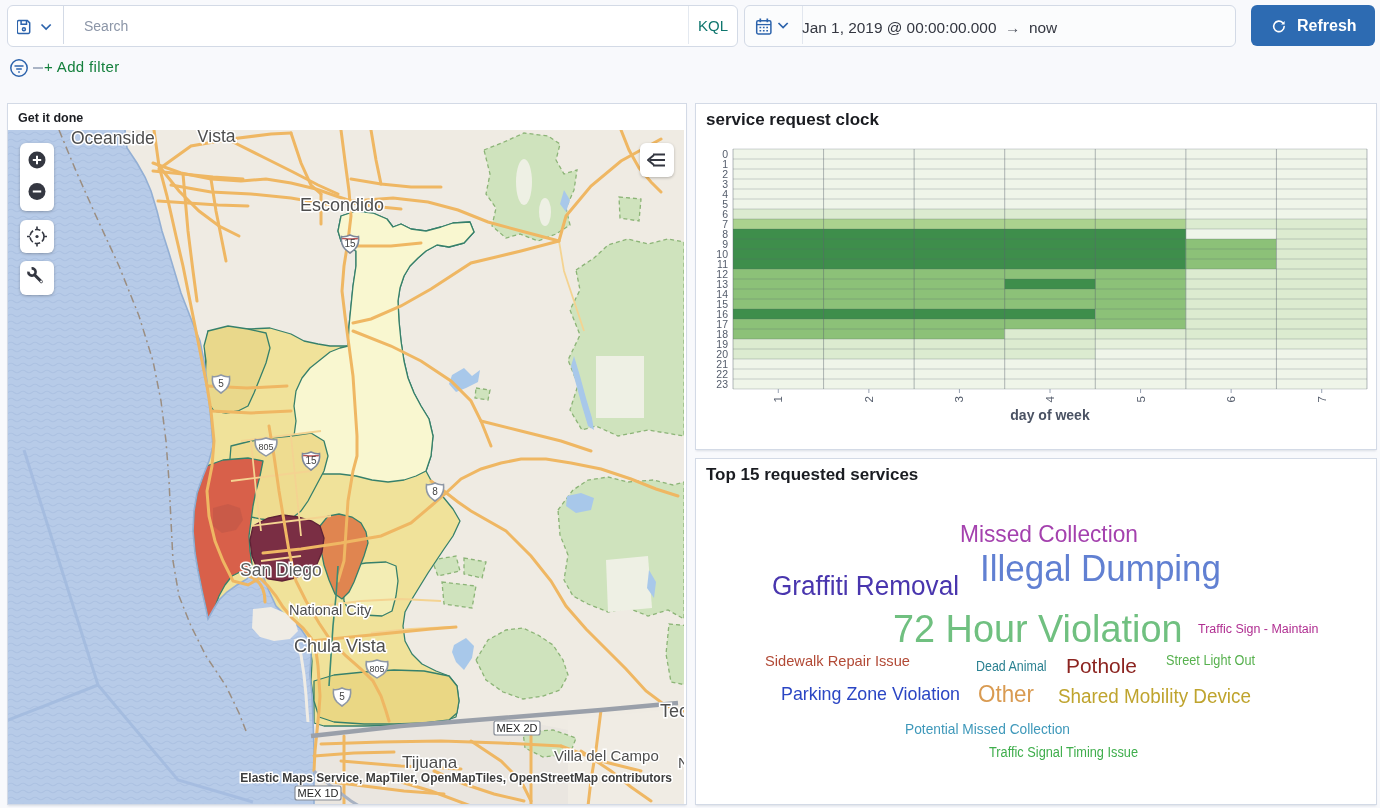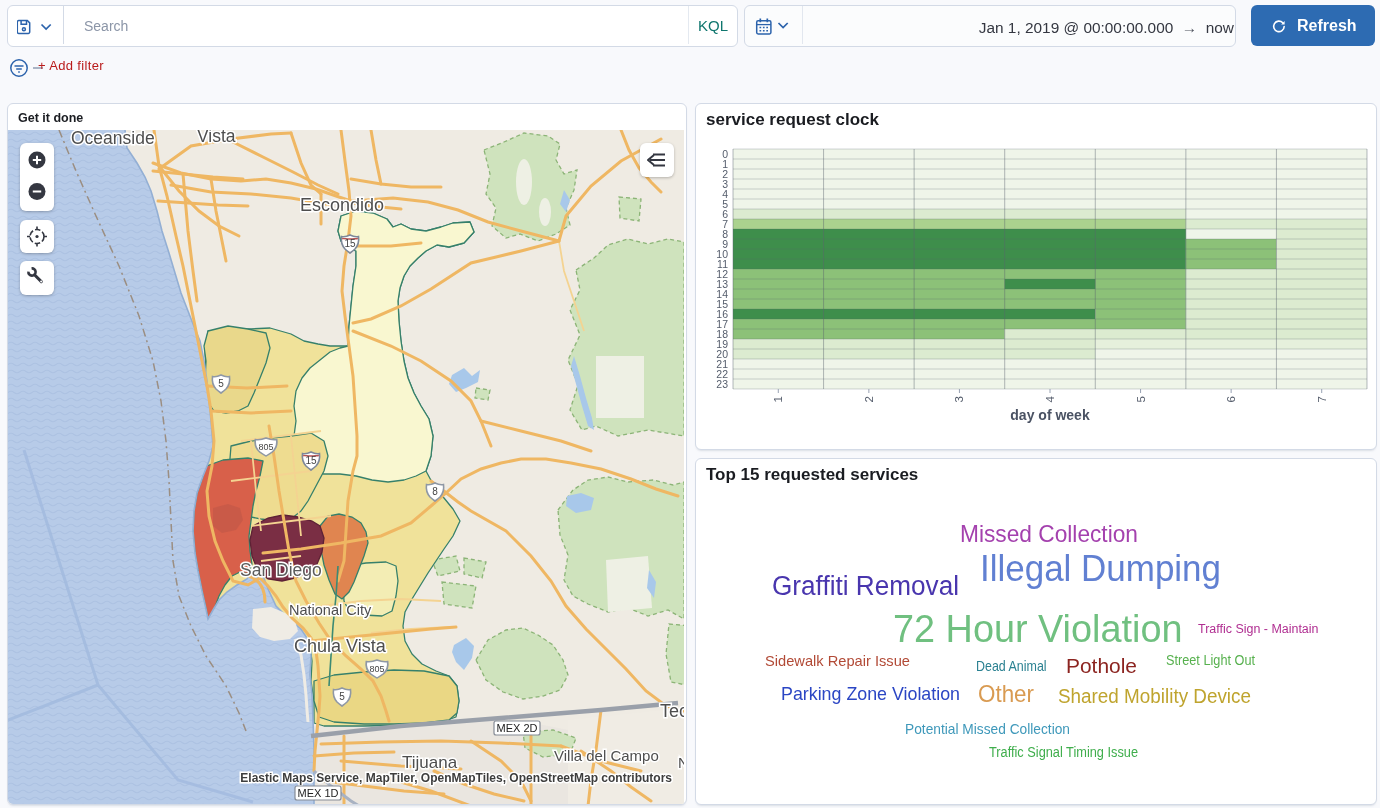--- a/index.html
+++ b/index.html
@@ -1,15 +1,15 @@
 <!DOCTYPE html>
 <html><head><meta charset="utf-8"><style>
 html,body{margin:0;padding:0;width:1380px;height:808px;background:#f8f9fc;font-family:"Liberation Sans",sans-serif;overflow:hidden;position:relative}
 .abs{position:absolute}
-.panel{position:absolute;background:#fff;border:1px solid #d3dae6;border-radius:6px;box-shadow:0 2px 2px -1px rgba(152,162,179,.3)}
+.panel{position:absolute;background:#fff;border:1px solid #d3dae6;border-radius:0;box-shadow:0 2px 2px -1px rgba(152,162,179,.3)}
 .ptitle{position:absolute;left:10px;top:6px;font-size:17px;font-weight:bold;color:#1a1c21}
 .box{position:absolute;background:#fff;border:1px solid #d3dae6}
 .tag{position:absolute;line-height:1;white-space:nowrap}
 .mapbtn{position:absolute;background:#fff;border-radius:6px;box-shadow:0 1px 3px rgba(0,0,0,.25)}
 </style></head>
 <body>
 
 <div class="box" style="left:7px;top:5px;width:729px;height:40px;border-radius:6px;"></div>
 <div class="abs" style="left:63px;top:6px;width:1px;height:38px;background:#d3dae6"></div>
 <svg class="abs" style="left:17px;top:19px" width="38" height="16" viewBox="0 0 38 16">
@@ -30,33 +30,33 @@
     <rect x="2.7" y="3.8" width="14.2" height="13.2" rx="1.4"></rect>
     <path d="M2.7,7.6 h14.2" stroke-width="1.3"></path>
     <path d="M6.3,1.6 v3.6 M13.3,1.6 v3.6" stroke-width="1.7"></path>
     <g stroke-width="1.4">
       <path d="M5.5,10.5 h1.7 M8.9,10.5 h1.7 M12.3,10.5 h1.7"></path>
       <path d="M5.5,13.7 h1.7 M8.9,13.7 h1.7 M12.3,13.7 h1.7"></path>
     </g>
     <path d="M24.5,6 l4.6,4.6 l4.6,-4.6" stroke-width="1.7"></path>
   </g>
 </svg>
-<div class="abs" style="left:802px;top:5px;width:432px;height:40px;line-height:46px;text-align:right;font-size:15.4px;color:#343741">Jan 1, 2019 @ 00:00:00.000&nbsp;&nbsp;<span style="color:#4a4f5a">→</span>&nbsp;&nbsp;now</div>
+<div class="abs" style="left:802px;top:5px;width:432px;height:40px;line-height:46px;text-align:left;font-size:15.4px;color:#343741">Jan 1, 2019 @ 00:00:00.000&nbsp;&nbsp;<span style="color:#4a4f5a">→</span>&nbsp;&nbsp;now</div>
 <div class="abs" style="left:1251px;top:5px;width:124px;height:41px;background:#2d6bb2;border-radius:6px"></div>
 <svg class="abs" style="left:1272px;top:20px" width="14" height="14" viewBox="0 0 16 16">
   <path d="M13.9,7.4 a6,6 0 1 1 -1.6,-4.2" stroke="#fff" stroke-width="1.8" fill="none" stroke-linecap="round"></path>
   <path d="M14.4,1.2 v4 h-4 z" fill="#fff"></path>
 </svg>
 <div class="abs" style="left:1297px;top:17.2px;font-size:16px;font-weight:700;color:#fff">Refresh</div>
 <svg class="abs" style="left:9px;top:58px" width="20" height="20" viewBox="0 0 20 20">
   <circle cx="10" cy="10" r="8.2" stroke="#2c63ac" fill="none" stroke-width="1.5"></circle>
   <path d="M5.5,8 h9 M7.2,11 h5.6 M9.2,14 h1.6" stroke="#2c63ac" stroke-width="1.5" fill="none"></path>
 </svg>
 <div class="abs" style="left:33px;top:67px;width:10px;height:1.5px;background:#aab4c5"></div>
-<div class="abs" style="left:38px;top:57.8px;font-size:13px;letter-spacing:0.35px;color:#b91c1c">+ Add filter</div>
+<div class="abs" style="left:44px;top:57.8px;font-size:15px;letter-spacing:0.35px;color:#15803d">+ Add filter</div>
 
 <div class="panel" style="left:7px;top:103px;width:678px;height:700px;overflow:hidden">
   <div class="ptitle" style="font-size:12.5px;top:6.5px">Get it done</div>
 <svg class="abs" style="left:0;top:26px" width="676" height="674" viewBox="0 0 676 674">
 <defs>
 <pattern id="wv" width="12" height="7" patternUnits="userSpaceOnUse">
 <path d="M0,3.5 q3,-2.4 6,0 t6,0" stroke="#a3b9dc" fill="none" stroke-width="1.1" stroke-linecap="round"></path>
 </pattern>
 </defs>
 <rect x="0" y="0" width="676" height="674" fill="#efebe3"></rect>

